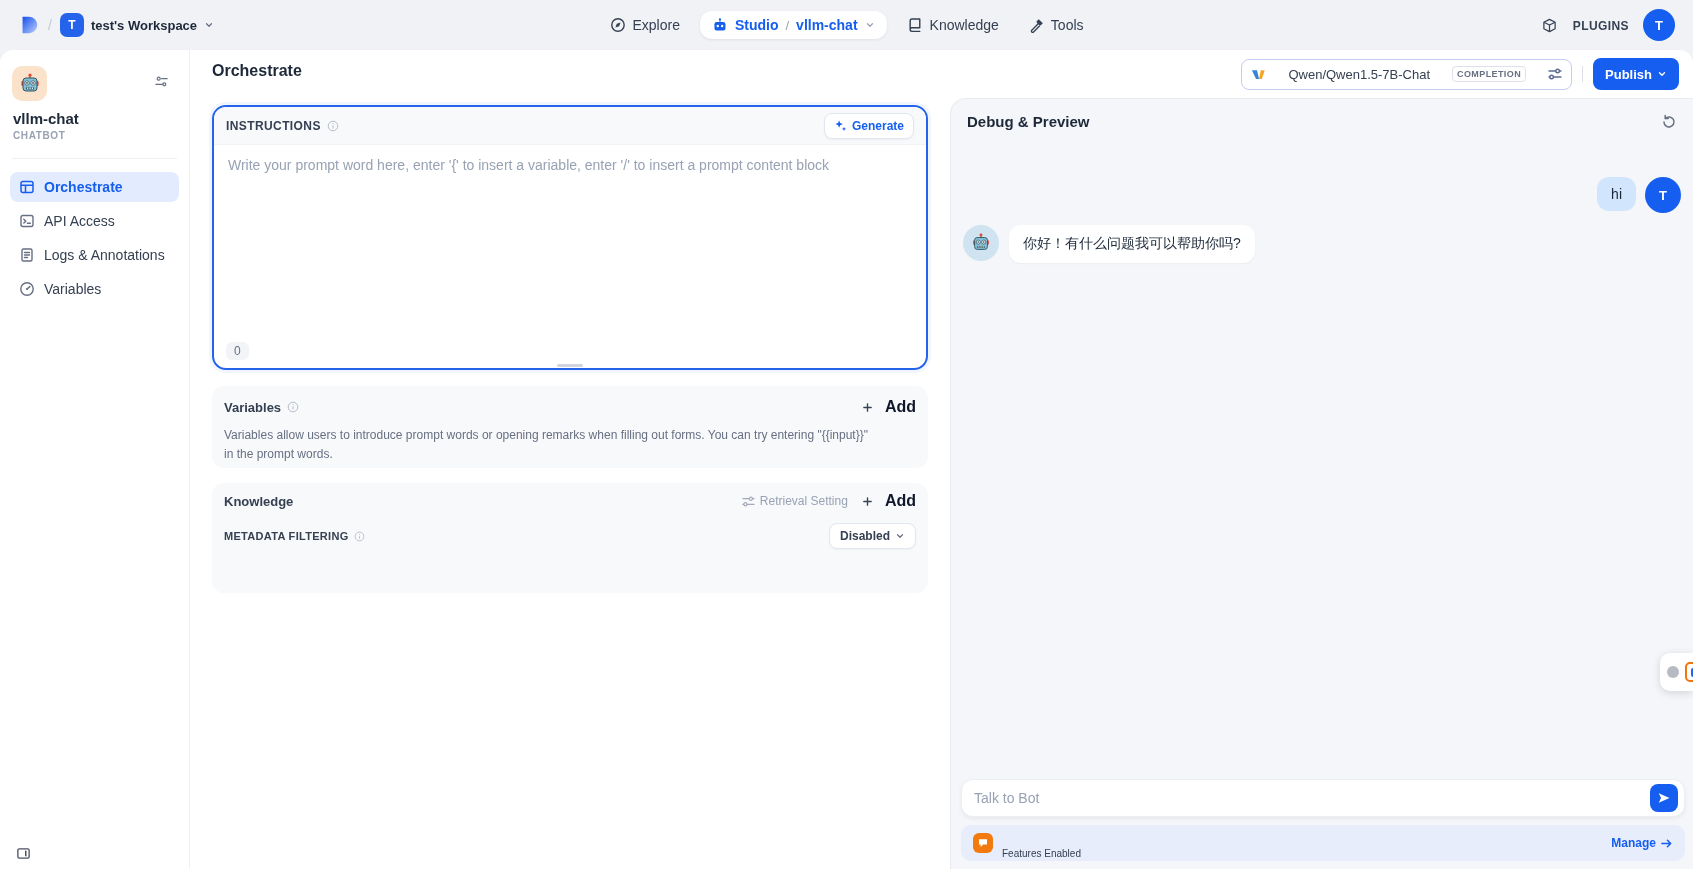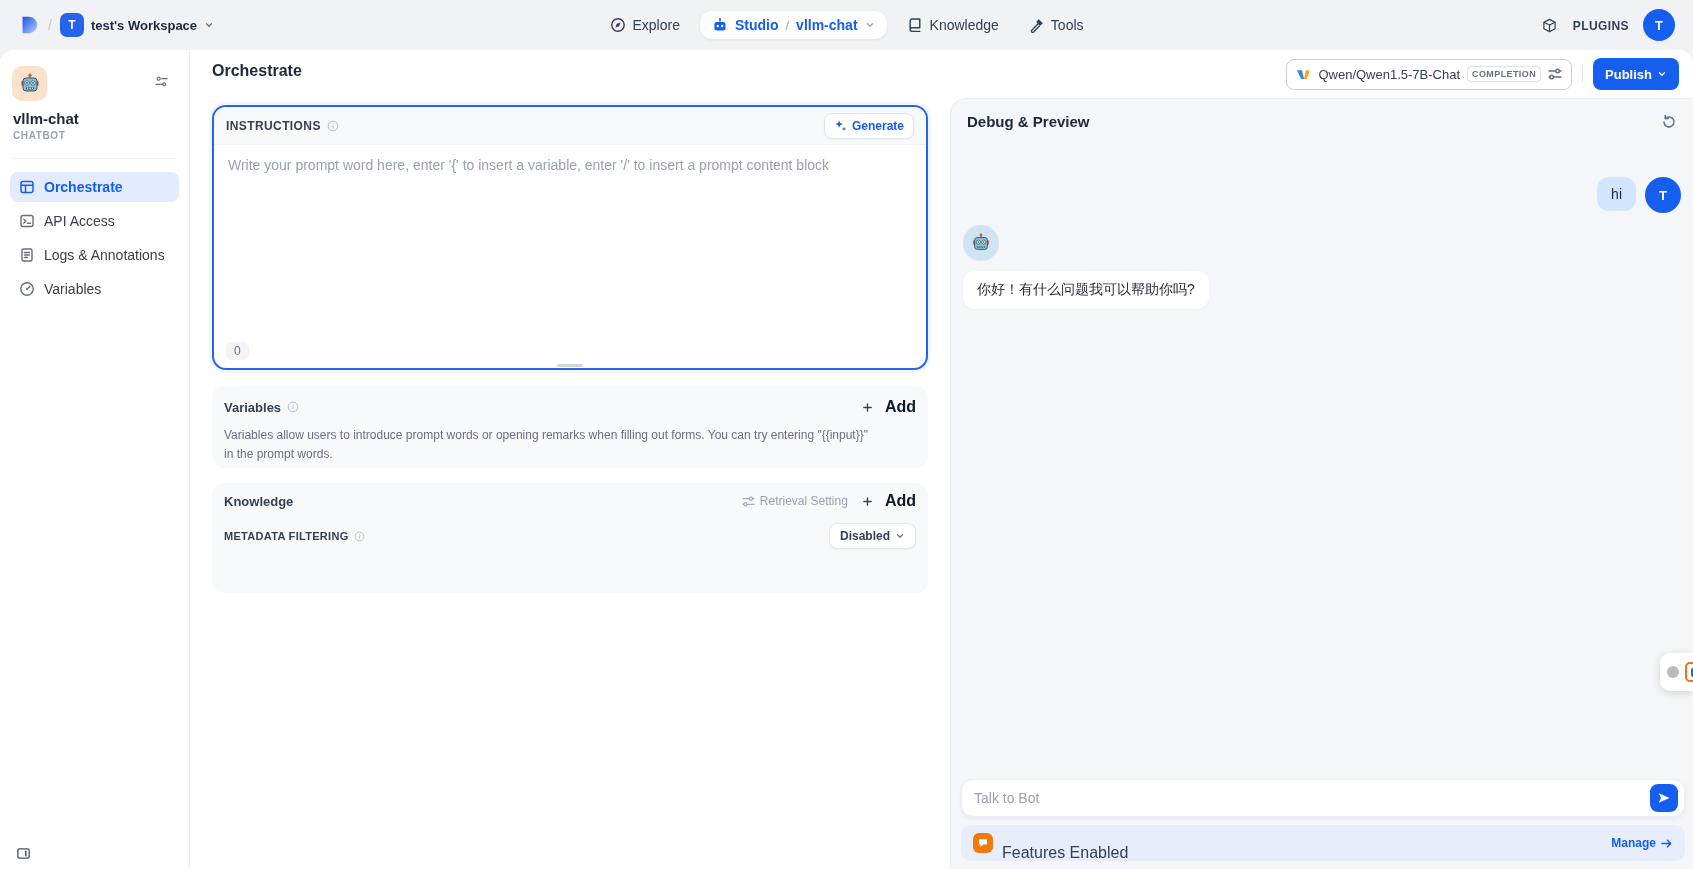--- a/index.html
+++ b/index.html
@@ -39,21 +39,21 @@
   .app-name { position:absolute; top:60px; left:13px; font-size:15px; font-weight:700; color:#1d2939; }
   .app-type { position:absolute; top:80px; left:13px; font-size:10px; font-weight:600; letter-spacing:.6px; color:#98a2b3; }
   .side-div { position:absolute; top:108px; left:12px; right:12px; border-top:1px solid #eef0f4; }
   .menu { position:absolute; top:122px; left:10px; right:10px; display:flex; flex-direction:column; gap:4px; }
   .menu-item { height:30px; border-radius:8px; display:flex; align-items:center; gap:9px; padding:0 9px; font-size:14px; font-weight:500; color:#354052; cursor:pointer; }
   .menu-item.active { background:#e3ecff; color:#155eef; font-weight:600; }
   .collapse-btn { position:absolute; bottom:8px; left:16px; cursor:pointer; }
 
   
   .toolbar { position:absolute; top:8px; right:14px; display:flex; align-items:center; gap:10px; }
-  .model-pill { height:31px; display:flex; align-items:center; gap:7px; background:#fff; border:1px solid #c3cdf2; border-radius:8px; padding:0 9px; cursor:pointer; }
+  .model-pill { height:31px; display:flex; align-items:center; gap:22px; background:#fff; border:1px solid #c3cdf2; border-radius:8px; padding:0 9px; cursor:pointer; }
   .model-name { font-size:13px; font-weight:500; color:#354052; }
   .model-badge { font-size:9px; font-weight:600; letter-spacing:.4px; color:#676f83; border:1px solid #dfe1ea; border-radius:4px; padding:2px 4px; }
   .tool-div { width:1px; height:16px; background:#dde0e8; }
   .publish-btn { height:32px; display:flex; align-items:center; gap:5px; background:#155eef; color:#fff; border-radius:8px; padding:0 12px; font-size:13px; font-weight:600; cursor:pointer; }
 
   .page-title { position:absolute; top:12px; left:212px; font-size:16px; font-weight:700; color:#1d2939; }
 
   
   .card-instr { position:absolute; left:212px; top:55px; width:716px; height:265px; background:#fff; border:2px solid #2563eb; border-radius:14px; box-shadow:0 0 0 3px rgba(21,94,239,.06); overflow:hidden; }
   .instr-head { height:38px; background:#f8f9fb; display:flex; align-items:center; padding:0 12px; border-bottom:1px solid #f1f3f6; }
@@ -82,32 +82,32 @@
 
   
   .debug { position:absolute; left:950px; top:48px; right:0; bottom:0; background:#f4f6f9; border:1px solid #e9ebf1; border-right:none; border-bottom:none; border-radius:16px 0 0 0; }
   .debug-head { display:flex; align-items:center; padding:14px 16px 10px 16px; }
   .debug-title { font-size:15px; font-weight:700; color:#1d2939; }
   .restart-btn { margin-left:auto; cursor:pointer; }
   .messages { position:absolute; top:78px; left:12px; right:12px; }
   .msg-row-user { display:flex; justify-content:flex-end; align-items:flex-start; gap:9px; }
   .bubble-user { background:#d1e5fd; border-radius:12px; padding:9px 14px; font-size:14px; color:#1d2939; }
   .msg-avatar-user { width:36px; height:36px; border-radius:50%; background:#155eef; color:#fff; font-size:13px; font-weight:700; display:flex; align-items:center; justify-content:center; flex:none; }
-  .msg-row-bot { display:flex; align-items:flex-start; gap:10px; margin-top:12px;flex-direction:column; }
+  .msg-row-bot { display:flex; align-items:flex-start; gap:10px; margin-top:12px; }
   .msg-avatar-bot { width:36px; height:36px; border-radius:50%; background:#cfe4f0; display:flex; align-items:center; justify-content:center; flex:none; }
   .bubble-bot { background:#fff; border-radius:12px; padding:10px 14px; font-size:14px; color:#1d2939; box-shadow:0 1px 2px rgba(16,24,40,.04); }
 
   .chat-bottom { position:absolute; left:10px; right:8px; bottom:8px; }
   .chat-input { height:38px; background:#fff; border:1px solid #eceff3; border-radius:12px; box-shadow:0 2px 4px rgba(16,24,40,.06); display:flex; align-items:center; padding:0 6px 0 12px; }
   .chat-input input { flex:1; border:none; outline:none; font-size:14px; font-family:inherit; color:#1d2939; background:transparent; }
   .chat-input input::placeholder { color:#98a2b3; }
   .send-btn { width:28px; height:28px; border-radius:8px; background:#155eef; display:flex; align-items:center; justify-content:center; cursor:pointer; flex:none; }
   .features-bar { margin-top:8px; height:36px; background:#e7edfb; border-radius:10px; display:flex; align-items:center; gap:9px; padding:0 12px; }
   .feat-icon { width:20px; height:20px; border-radius:6px; background:#f2790d; display:flex; align-items:center; justify-content:center; flex:none; }
-  .feat-lbl { font-size:16px; font-weight:500; color:#354052;margin-top:20px; }
+  .feat-lbl { font-size:10px; font-weight:500; color:#354052;margin-top:20px; }
   .manage-btn { margin-left:auto; display:flex; align-items:center; gap:4px; font-size:12px; font-weight:600; color:#155eef; cursor:pointer; }
 
   
   .float-widget { position:absolute; right:0; top:653px; width:33px; height:38px; background:#fff; border-radius:10px 0 0 10px; box-shadow:0 2px 8px rgba(0,0,0,.14); display:flex; align-items:center; gap:6px; padding-left:7px; overflow:hidden; z-index:20; }
   .fw-dot { width:12px; height:12px; border-radius:50%; background:#b6bac2; flex:none; }
   .fw-icon { width:20px; height:20px; border:2px solid #f2720c; border-radius:5px; display:flex; align-items:center; justify-content:center; flex:none; }
   .fw-icon .inner { width:9px; height:9px; background:#2563eb; border-radius:2px; }
 </style>
 </head>
 <body>

